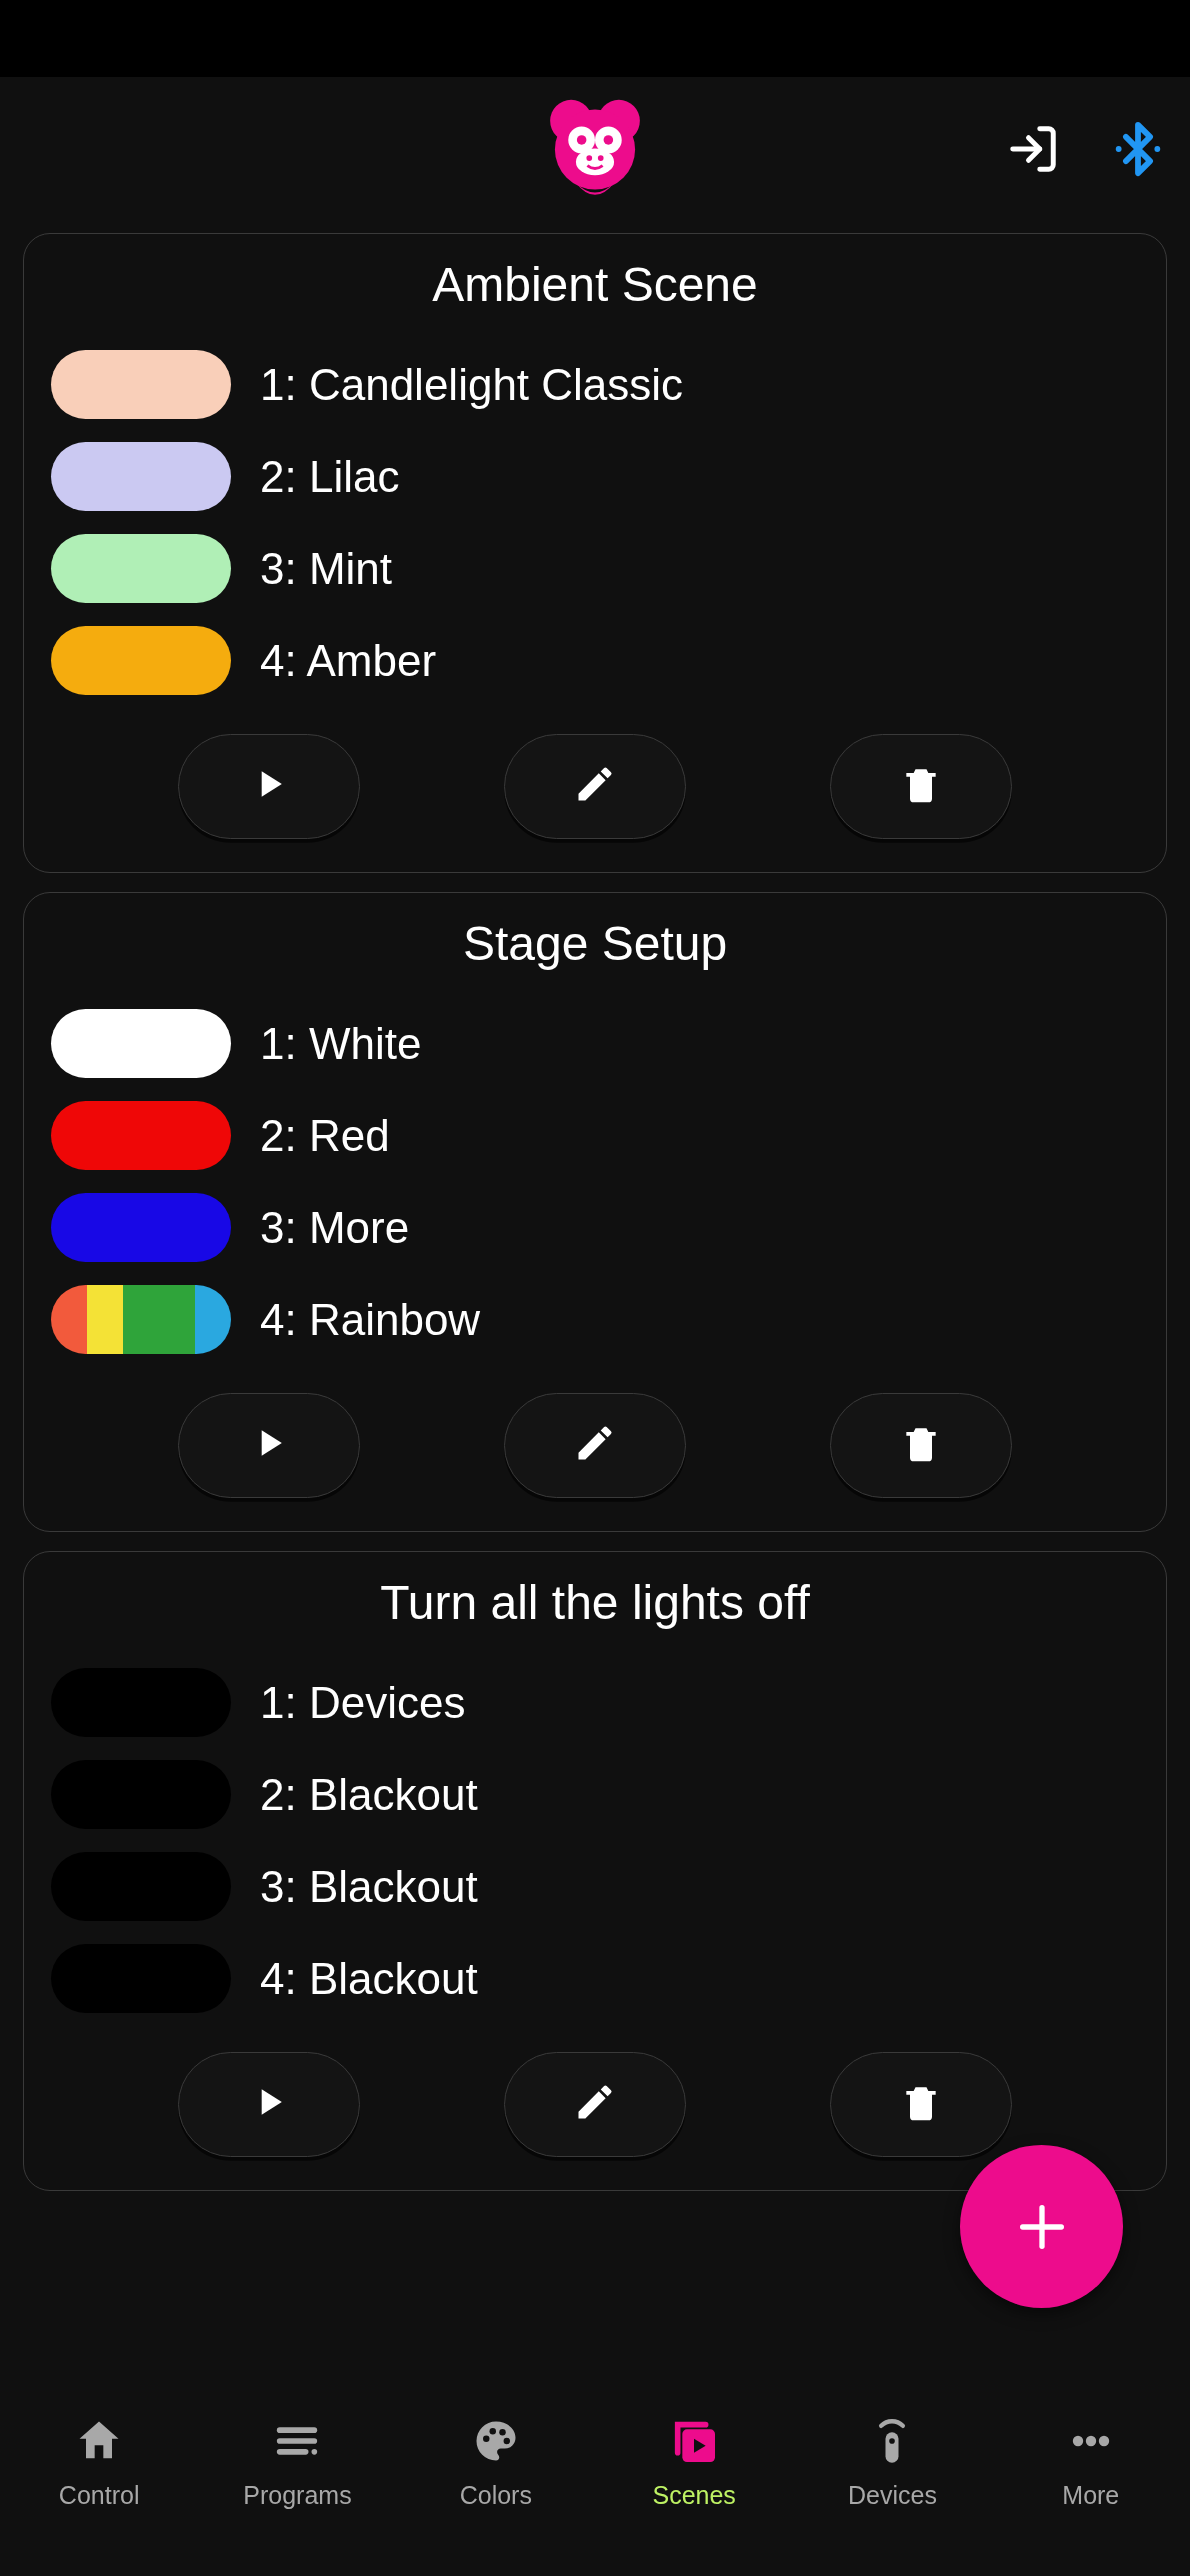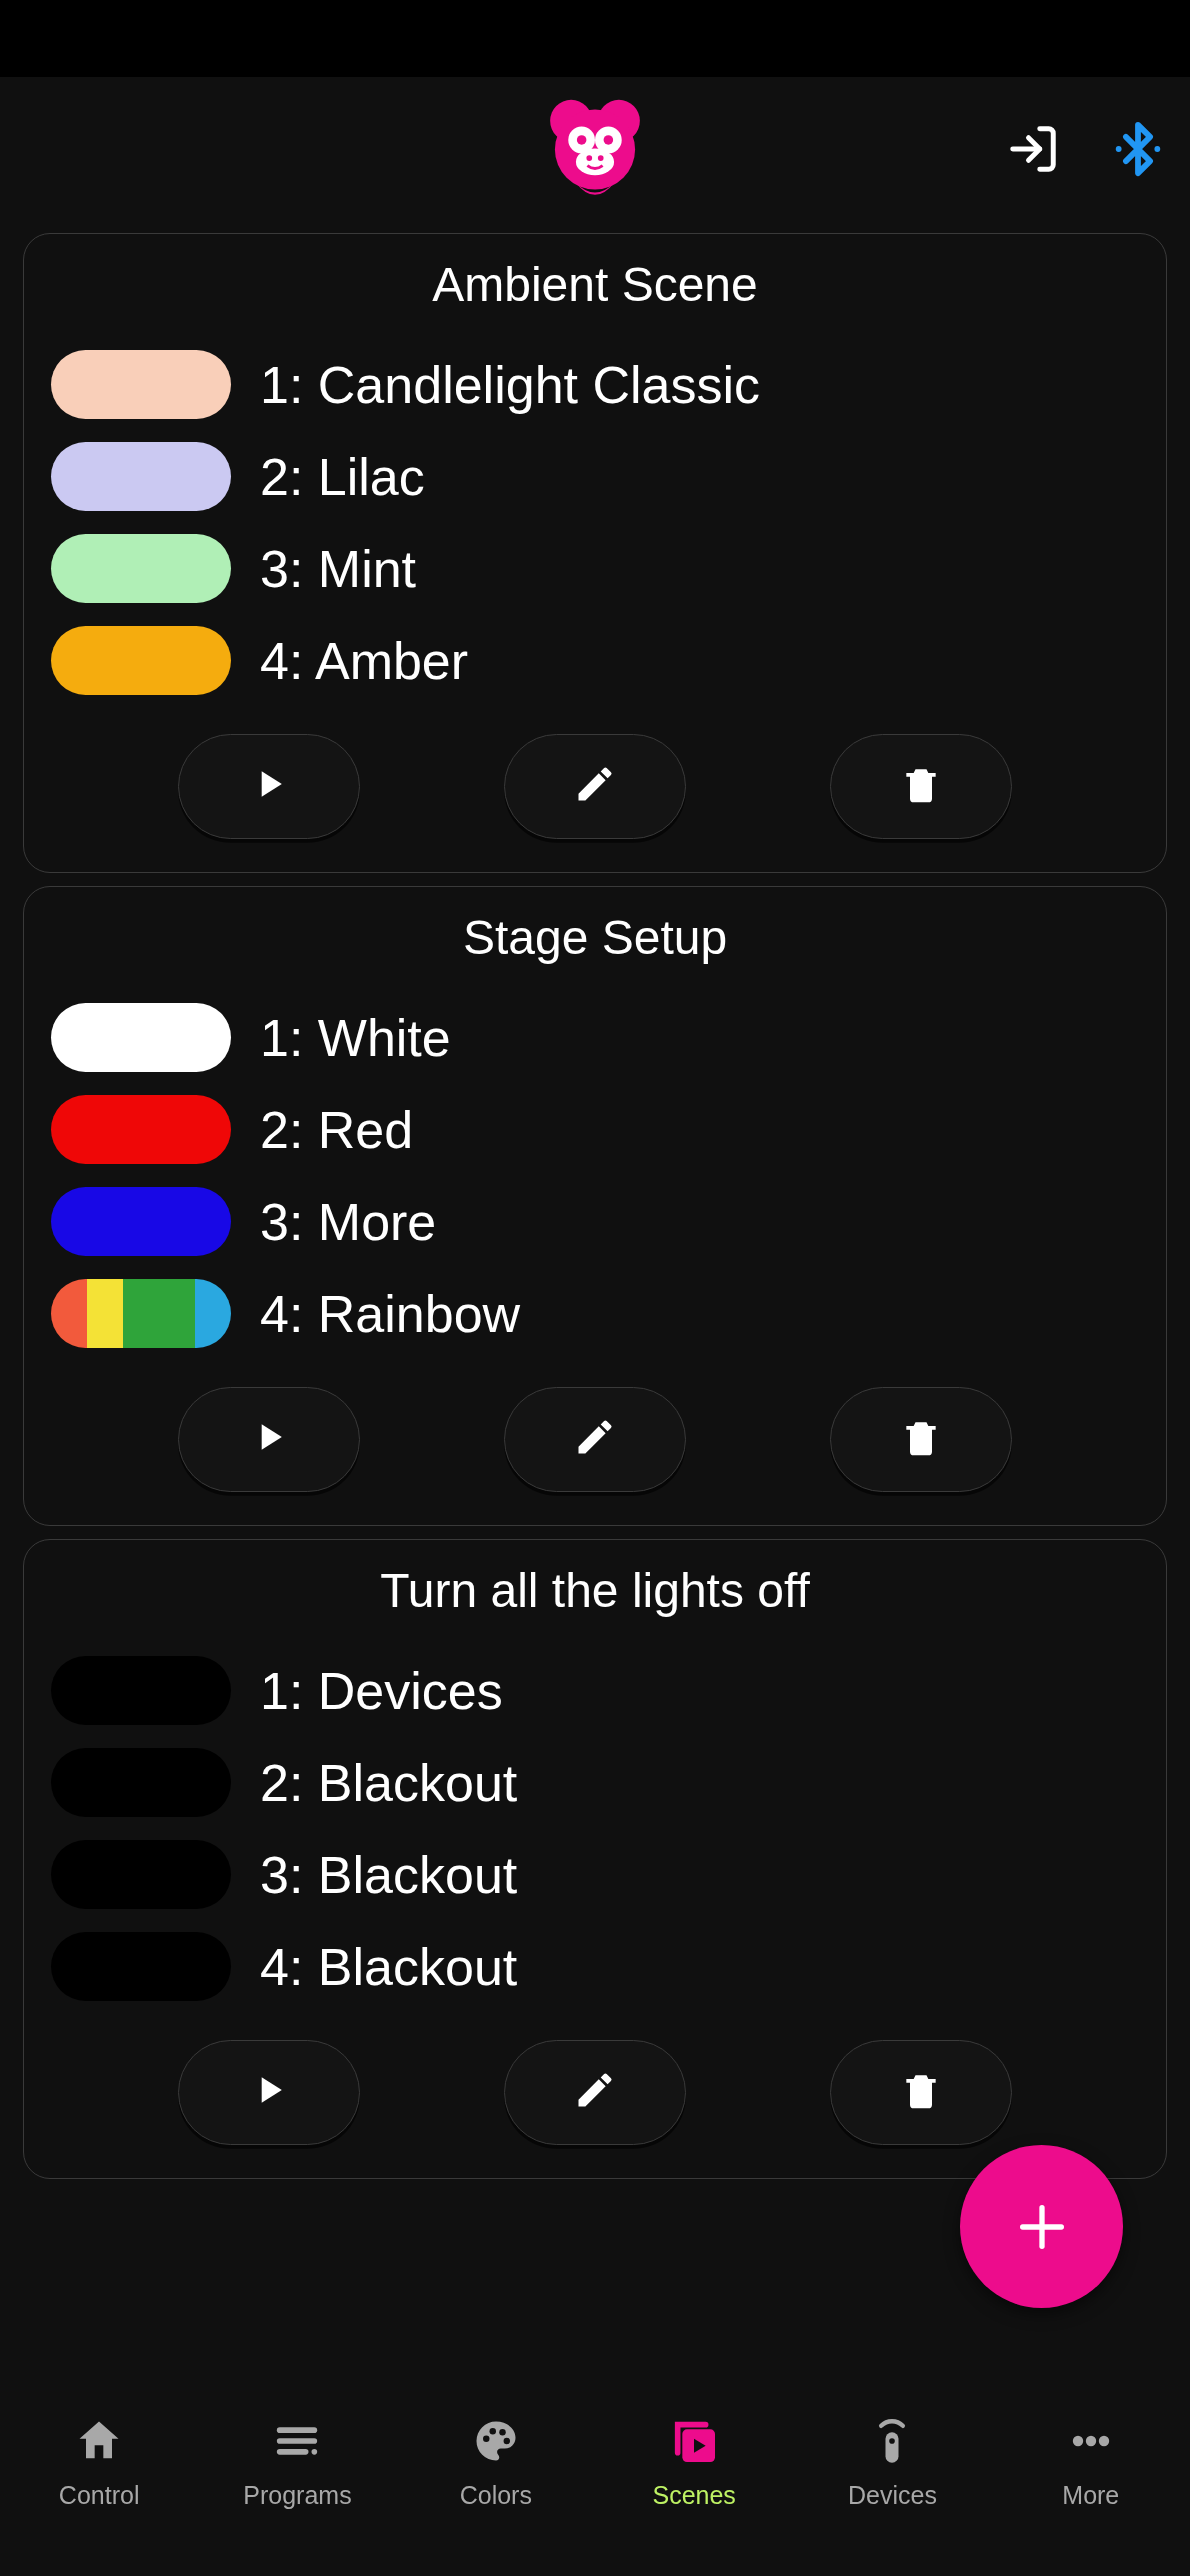--- a/index.html
+++ b/index.html
@@ -32,21 +32,21 @@
     right: 19px;
     top: 0; bottom: 0;
     display: flex; align-items: center; gap: 38px;
   }
   .icon-btn { width: 67px; height: 67px; display:flex; align-items:center; justify-content:center; }
 
   
   .content {
     flex: 1;
     padding: 11.5px 23px 38px 23px;
-    display: flex; flex-direction: column; gap: 13px;
+    display: flex; flex-direction: column; gap: 19px;
     background: #101010;
   }
 
   .card {
     border: 1.9px solid #3a3a3a;
     border-radius: 27px;
     padding: 23px 27px 33px 27px;
   }
   .card-title {
     font-size: 48px;
@@ -62,21 +62,21 @@
   }
   .swatch {
     width: 180px;
     height: 69px;
     border-radius: 35px;
     flex-shrink: 0;
   }
   .swatch.rainbow { display:flex; overflow:hidden; }
   .rainbow-seg { flex:1; height:100%; }
   .row-label {
-    font-size: 52px;
+    font-size: 44px;
     font-weight: 400;
   }
   .card-actions {
     display: flex;
     justify-content: center;
     gap: 144px;
     margin-top: 27px;
   }
   .pill-btn {
     width: 182px; height: 105px;

